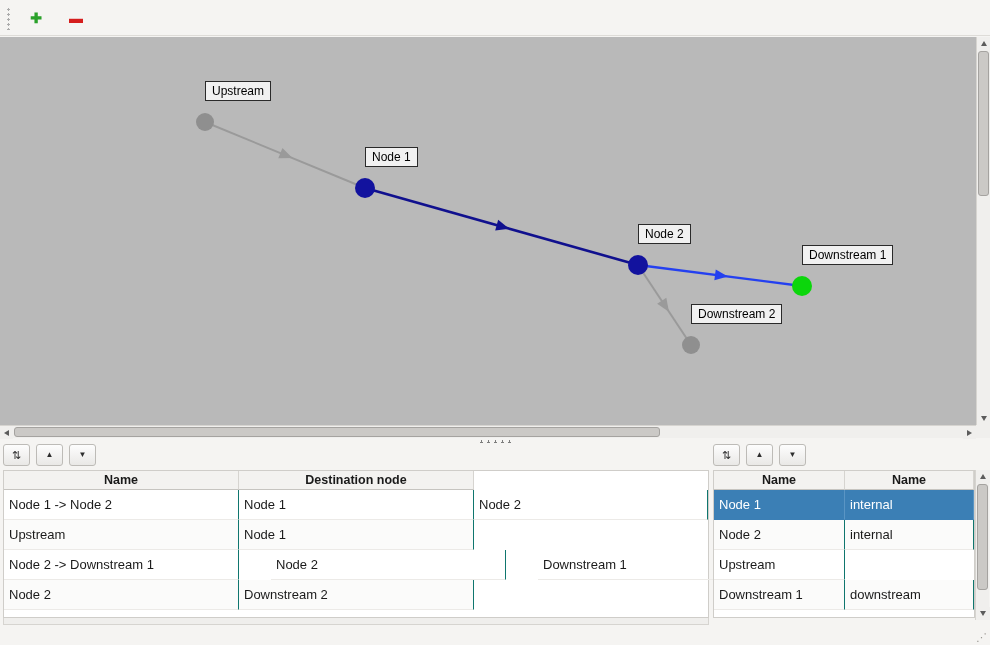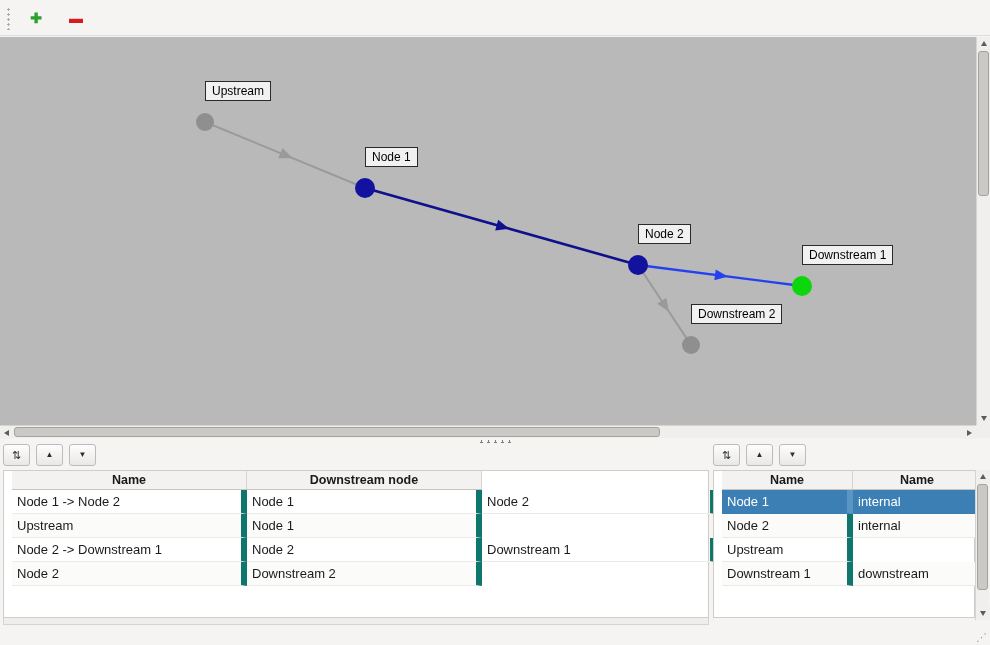--- a/index.html
+++ b/index.html
@@ -44,26 +44,26 @@
 
   
   .panel-toolbar{position:absolute;top:444px;height:24px;display:flex;gap:6px;}
   .pt-left{left:3px;} .pt-right{left:713px;}
   .tool-btn{width:27px;height:22px;border:1px solid #bdbbb7;border-radius:3px;
     background:linear-gradient(#fdfdfd,#e9e8e6);display:flex;align-items:center;justify-content:center;
     font-size:11px;color:#2d2d2d;padding:0;cursor:default;}
   .tool-btn .small{font-size:8px;line-height:1;color:#2d2d2d;}
 
   
-  .table{position:absolute;top:470px;background:#fff;border:1px solid #cfcdc9;padding-left:8px;}
+  .table{position:absolute;top:470px;background:#fff;border:1px solid #cfcdc9;}
   .table-left{left:3px;width:706px;height:148px;}
   .table-right{left:713px;width:262px;height:148px;}
   .trow{display:grid;}
-  .trow .td{height:24px;display:flex;align-items:center;padding-left:5px;
-    border-right:6px solid #0f766e;border-bottom:1px solid #eceae7;overflow:hidden;white-space:nowrap;}
+  .trow .td{height:30px;display:flex;align-items:center;padding-left:5px;
+    border-right:1px solid #0f766e;border-bottom:1px solid #eceae7;overflow:hidden;white-space:nowrap;}
   .trow.head .td{height:19px;background:#f3f2f0;border-right:1px solid #d6d4d0;border-bottom:1px solid #c6c4c0;
     font-weight:bold;justify-content:center;padding-left:0;font-size:12.5px;}
   .trow:nth-child(odd):not(.head) .td{background:#fbfbfa;}
   .trow.selected .td{background:var(--sel,#3b7fb5) !important;color:#fff;border-right-color:#5a95c4;border-bottom-color:var(--sel,#3b7fb5);}
 
   .hscroll-thin{position:absolute;left:3px;top:618px;width:706px;height:7px;
     background:#efeeec;border:1px solid #d6d4d0;border-top:none;}
 
   
   .statusbar{position:absolute;left:0;top:625px;width:990px;height:20px;background:#f5f4f2;}
@@ -154,32 +154,32 @@
       <span class="small">▲</span>
     </button>
     <button class="tool-btn">
       <span class="small">▼</span>
     </button>
   </div>
 
 <div class="table table-left" id="edge-table">
     <div class="trow head" style="grid-template-columns: 235px 235px 234px;">
       <div class="td">Name</div>
-      <div class="td">Downstream node</div>
+      <div class="td">Destination node</div>
     </div>
     <div class="trow" style="grid-template-columns: 235px 235px 234px;">
       <div class="td">Node 1 -&gt; Node 2</div>
       <div class="td">Node 1</div>
       <div class="td">Node 2</div>
     </div>
     <div class="trow" style="grid-template-columns: 235px 235px 234px;">
       <div class="td">Upstream</div>
       <div class="td">Node 1</div>
     </div>
-    <div class="trow" style="grid-template-columns: 235px 235px 234px;">
+    <div class="trow" style="grid-template-columns: 235px 235px 234px; gap: 32px;">
       <div class="td">Node 2 -&gt; Downstream 1</div>
       <div class="td">Node 2</div>
       <div class="td">Downstream 1</div>
     </div>
     <div class="trow" style="grid-template-columns: 235px 235px 234px;">
       <div class="td">Node 2</div>
       <div class="td">Downstream 2</div>
     </div>
   </div>
 <div class="hscroll-thin"></div>

